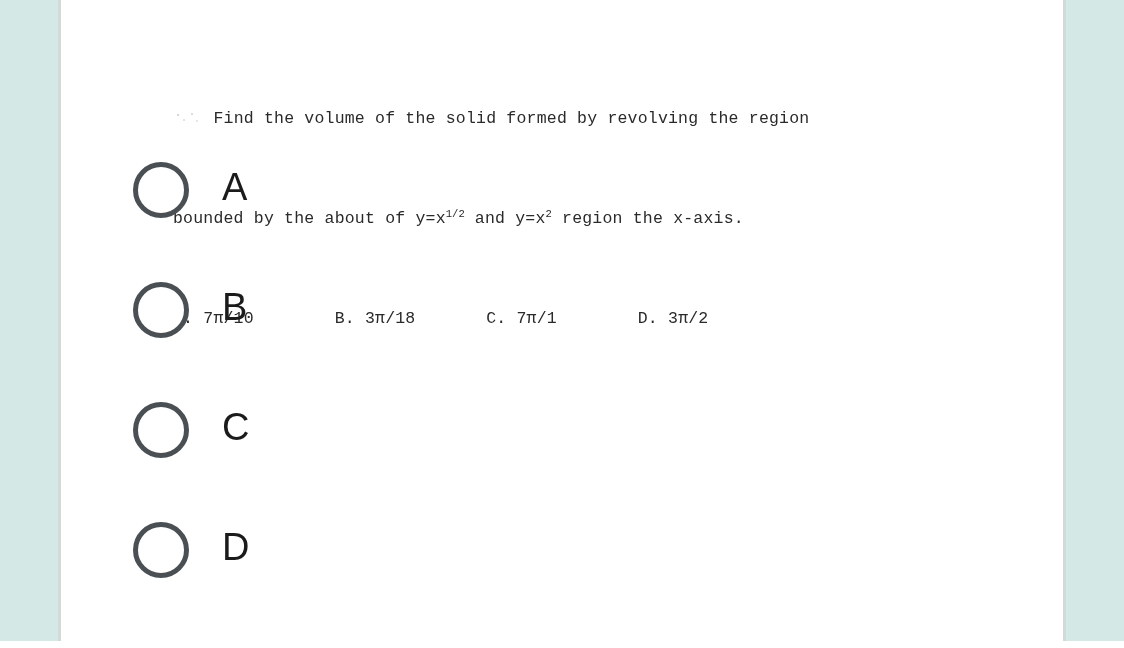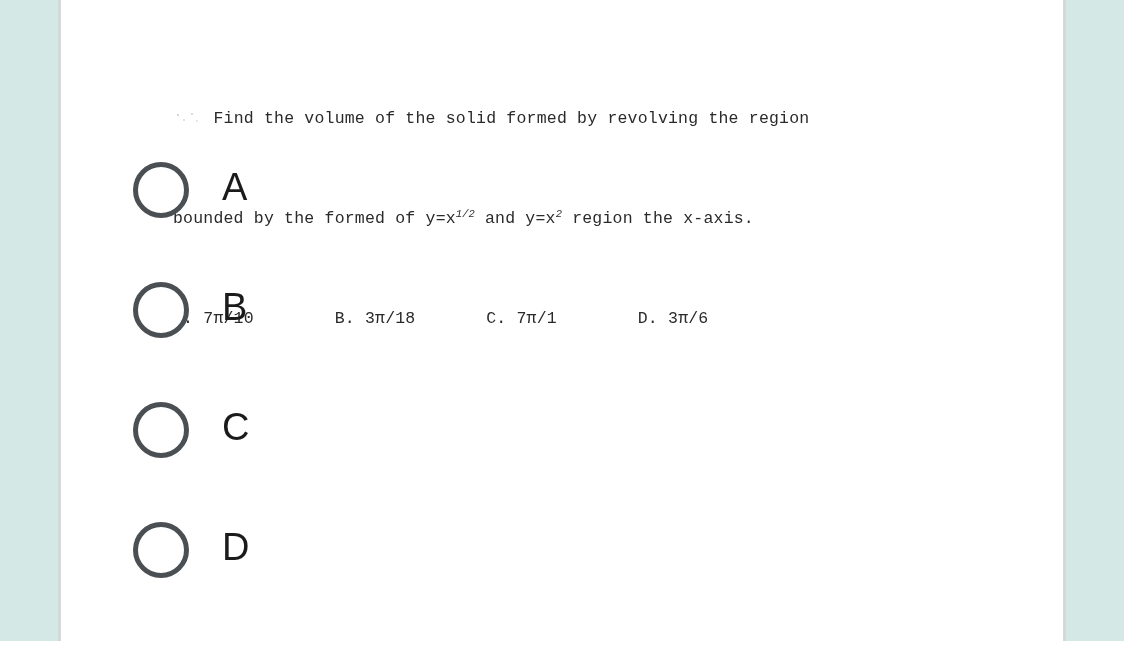--- a/index.html
+++ b/index.html
@@ -69,21 +69,20 @@
   #question-scan .qline {
     display: block;
     height: 25px;
     position: relative;
   }
   #question-scan sup {
     font-size: 0.64em;
     vertical-align: super;
     line-height: 0;
     letter-spacing: 0;
-    font-style: italic;
   }
   
   .scan-speckle {
     position: absolute;
     left: 2px;
     top: 6px;
     width: 26px;
     height: 12px;
     background:
       radial-gradient(circle at 3px 3px,  rgba(120,120,120,0.30) 0.8px, transparent 1.4px),
@@ -139,23 +138,23 @@
   <div class="bg-band right"></div>
   <div class="card-shadow left"></div>
   <div class="card-shadow right"></div>
 
   <div id="card">
 
     <div id="question-scan">
 
       <span class="qline"><span class="scan-speckle"></span><span>    </span><span>Find the volume of the solid formed by revolving the region</span></span>
 
-      <span class="qline"><span>bounded by the formed of y=x</span><sup>1/2</sup><span> and y=x</span><sup>2</sup><span> region the x-axis.</span></span>
+      <span class="qline"><span>bounded by the about of y=x</span><sup>1/2</sup><span> and y=x</span><sup>2</sup><span> region the x-axis.</span></span>
 
-      <span class="qline"><span class="answers-line">A. 7π/10</span><span>        </span><span class="answers-line">B. 3π/18</span><span>       </span><span class="answers-line">C. 7π/1</span><span>        </span><span class="answers-line">D. 3π/6</span></span>
+      <span class="qline"><span class="answers-line">A. 7π/10</span><span>        </span><span class="answers-line">B. 3π/18</span><span>       </span><span class="answers-line">C. 7π/1</span><span>        </span><span class="answers-line">D. 3π/2</span></span>
 
     </div>
 
     <div id="options">
 
       <div class="option-row">
         <div class="radio-circle"></div>
         <div class="option-label">A</div>
       </div>
 

